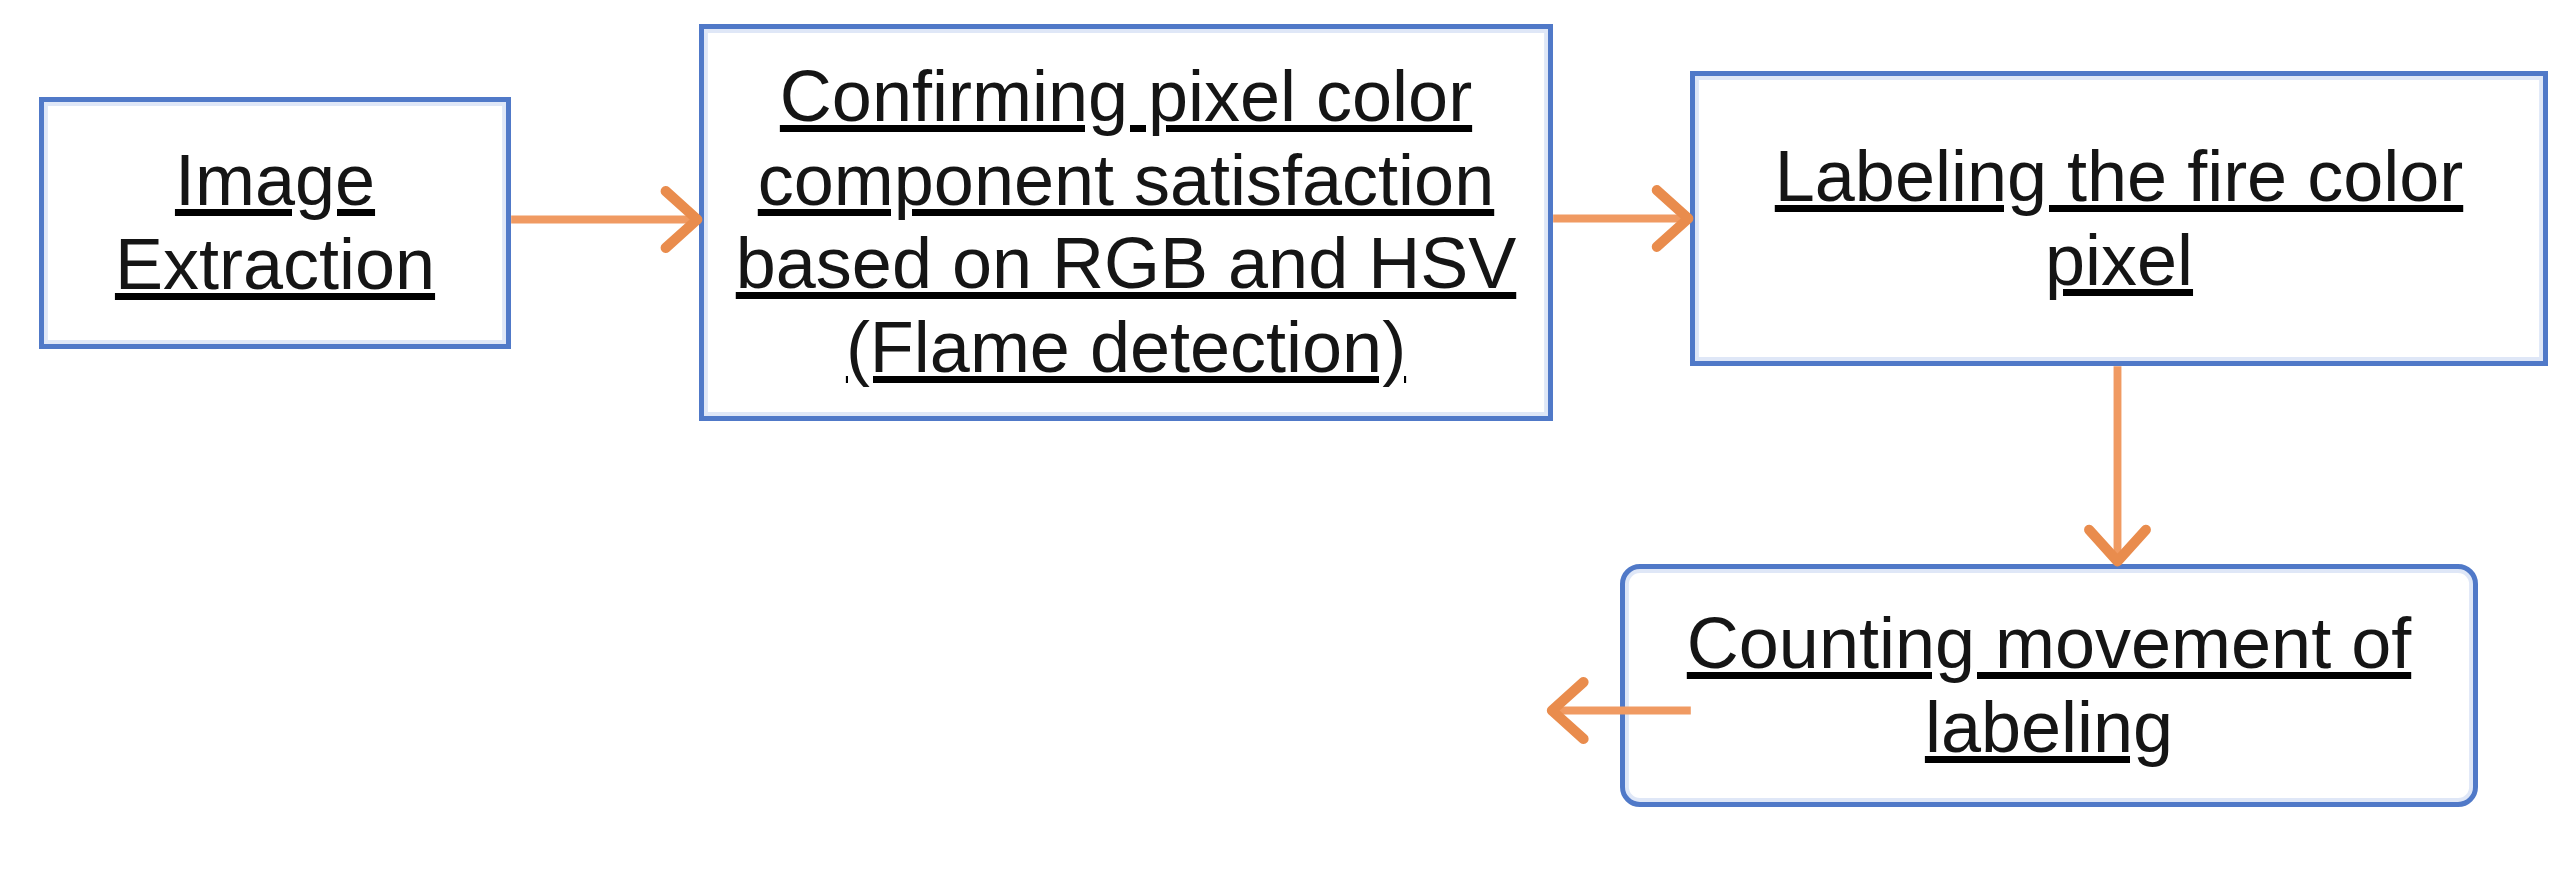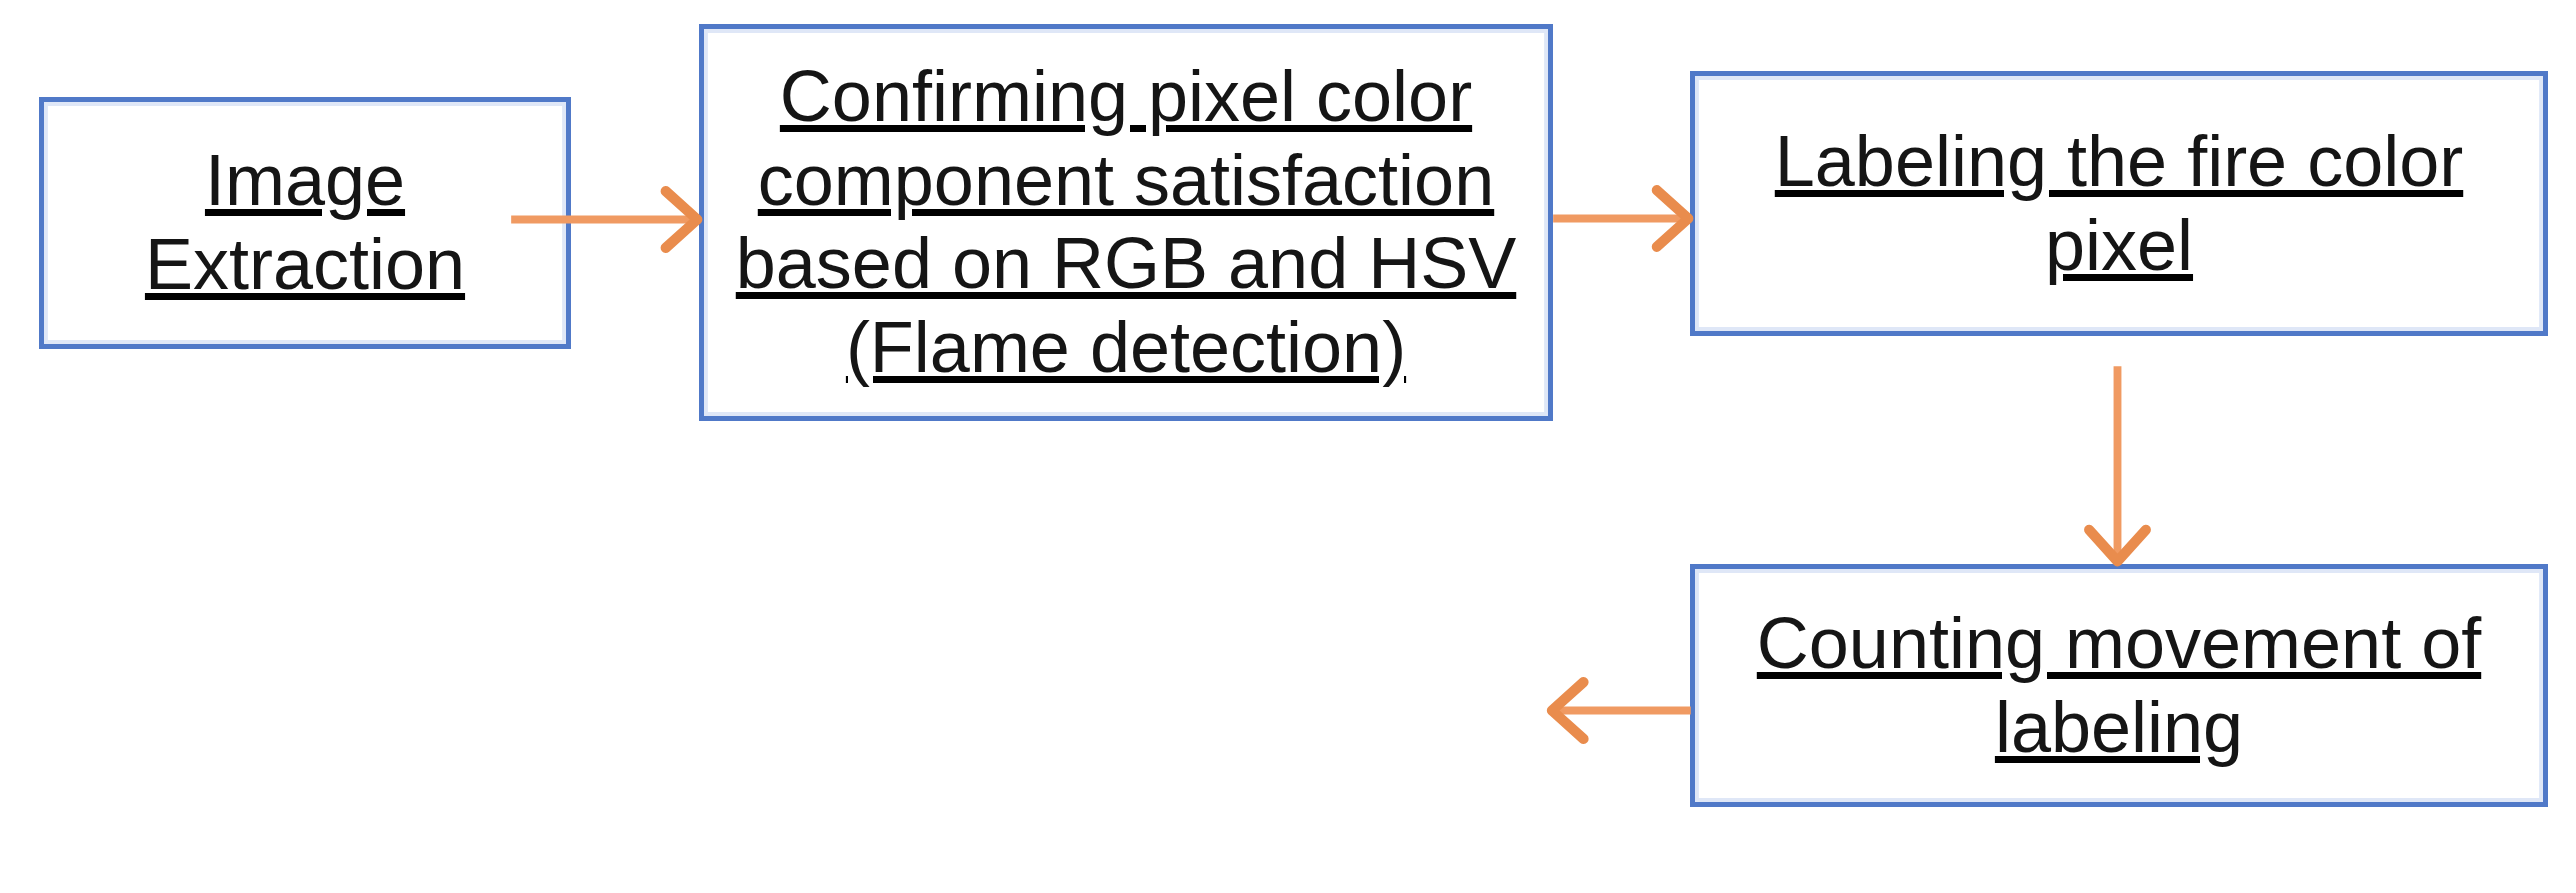--- a/index.html
+++ b/index.html
@@ -33,24 +33,24 @@
   }
   .node .label {
     white-space: pre;
     text-align: center;
     color: var(--text-color);
     font-size: 72px;
     line-height: 1.16;
     letter-spacing: 0px;
   }
   
-  #node-image-extraction   { left: 39px;   top: 97px; width: 532px;  height: 252px; }
+  #node-image-extraction   { left: 39px;   top: 97px; width: 472px;  height: 252px; }
   #node-confirming         { left: 699px;  top: 23.6px;  width: 854px; height: 397px; }
-  #node-labeling           { left: 1690px; top: 71px;  width: 858px; height: 265px; }
-  #node-counting           { left: 1690px; top: 564px; width: 858px; height: 243px; }
+  #node-labeling           { left: 1690px; top: 71px;  width: 858px; height: 295px; }
+  #node-counting           { left: 1620px; top: 564px; width: 858px; height: 243px; border-radius: 20px; }
   #node-fire-determination { left: 697px;  top: 564px; width: 854px; height: 294px; }
 
   .arrow { position: absolute; overflow: visible; }
   .arrow .shaft {
     stroke: var(--arrow-shaft);
     stroke-width: 10;
     stroke-linecap: butt;
   }
   .arrow .head {
     stroke: var(--arrow-head);

